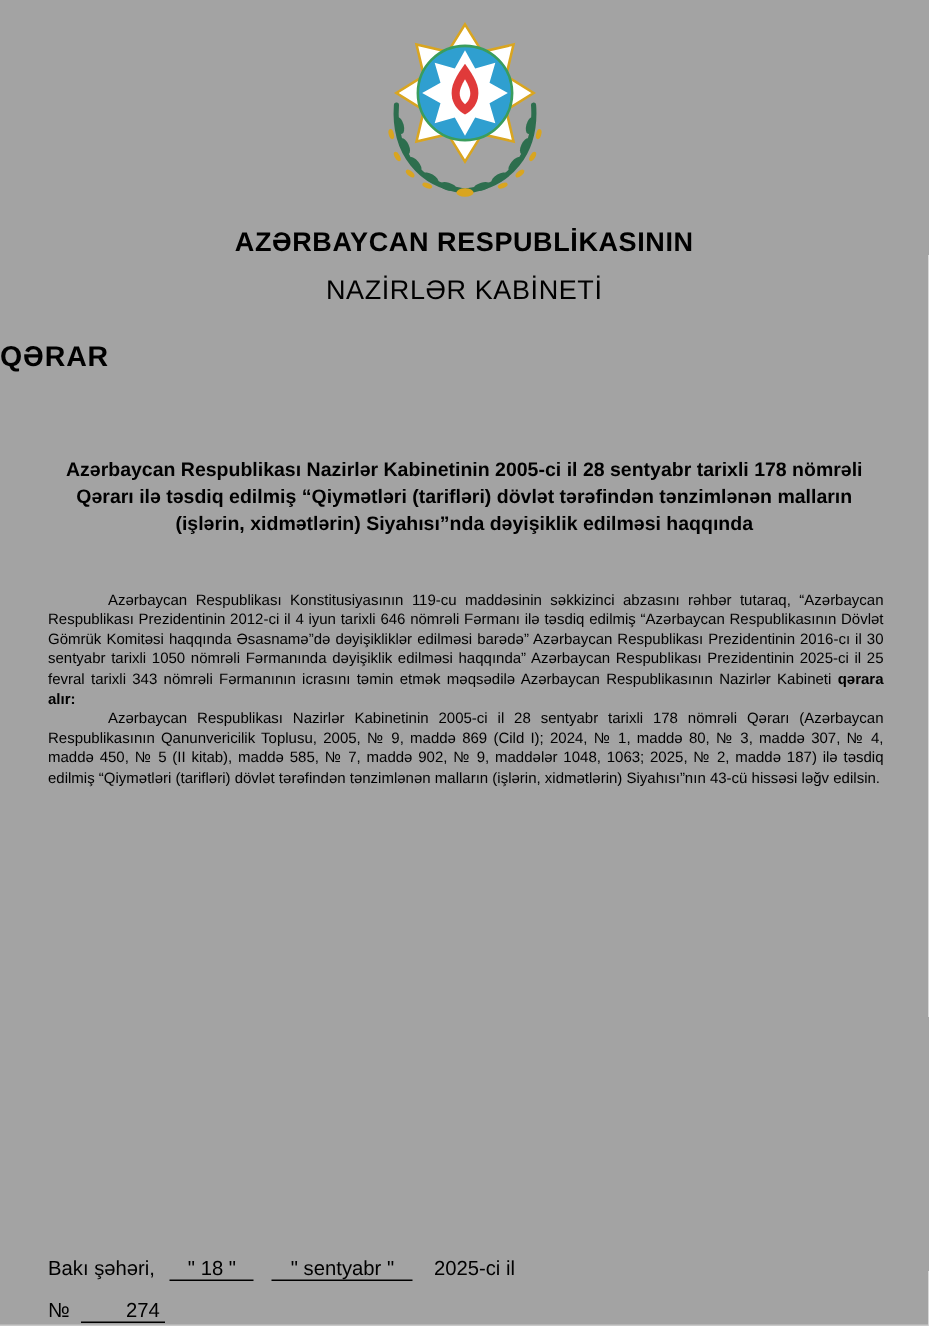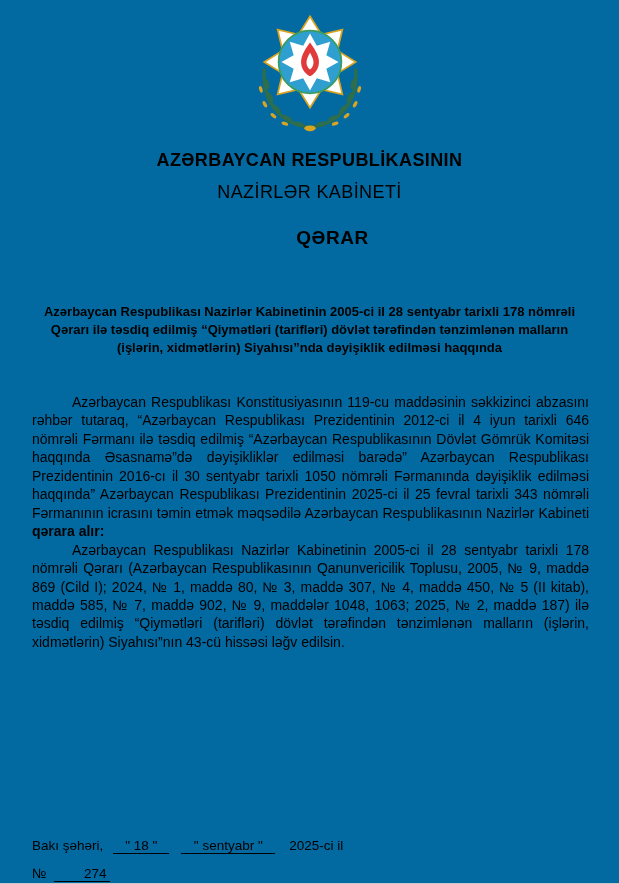--- a/index.html
+++ b/index.html
@@ -6,21 +6,21 @@
     margin: 0;
     padding: 0;
     background: #ffffff;
     font-family: "Liberation Sans", "DejaVu Sans", sans-serif;
     color: #000;
   }
   .page {
     position: relative;
     width: 619px;
     height: 884px;
-    background: #0369a1;
+    background: #a3a3a3;
     overflow: hidden;
   }
   .emblem-wrap {
     text-align: center;
     padding-top: 6px;
   }
   .org-line1 {
     margin-top: 12px;
     text-align: center;
     font-weight: 700;
@@ -29,37 +29,35 @@
   }
   .org-line2 {
     margin-top: 11px;
     text-align: center;
     font-weight: 400;
     font-size: 18px;
     letter-spacing: 0.4px;
   }
   .doc-type {
     margin-top: 24px;
-    text-align: center;
     font-weight: 700;
     font-size: 19px;
     letter-spacing: 0.6px;
-    padding-left: 46px;
   }
   .subject {
     width: 556px;
     margin: 54px auto 0;
     text-align: center;
     font-weight: 700;
     font-size: 13px;
     line-height: 1.38;
   }
   .body-text {
     margin: 36px 30px 0 32px;
-    font-size: 14px;
+    font-size: 10px;
     line-height: 1.32;
     text-align: justify;
   }
   .body-text p {
     margin: 0;
     text-indent: 40px;
   }
   .bold { font-weight: 700; }
   .signature {
     position: absolute;

